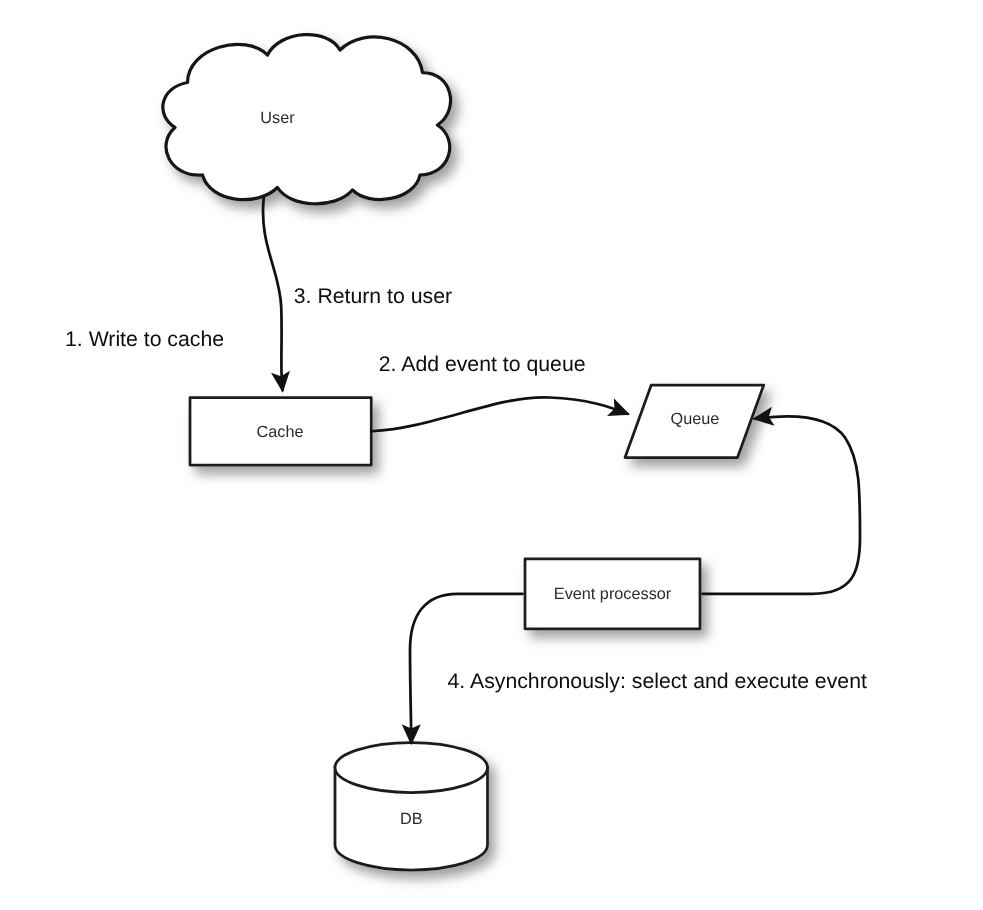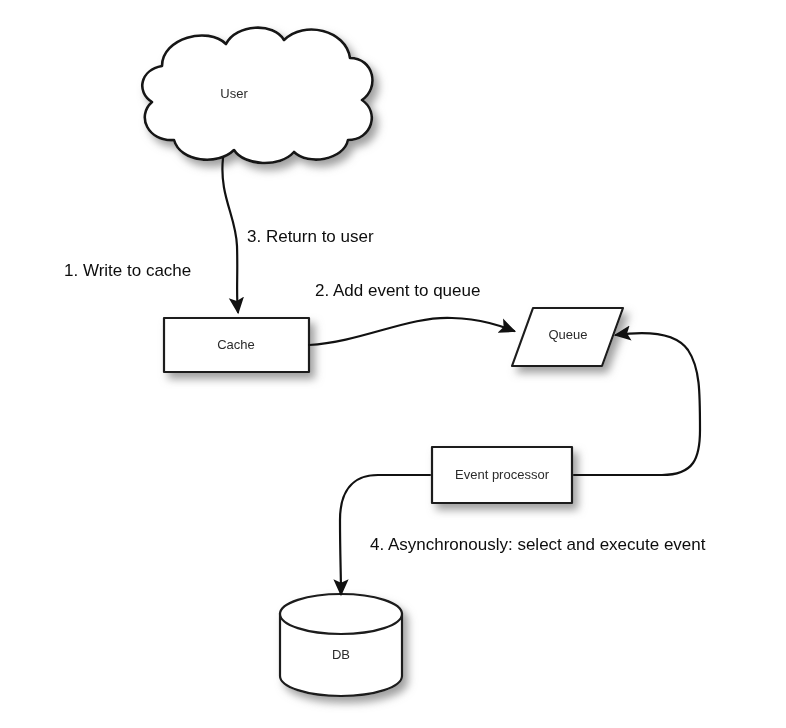--- a/index.html
+++ b/index.html
@@ -11,21 +11,21 @@
   body {
     width: 786px;
     height: 728px;
     position: relative;
     overflow: hidden;
     font-family: "Liberation Sans", "DejaVu Sans", sans-serif;
     color: #1a1a1a;
   }
   #diagram-root {
     position: absolute;
-    left: 12px;
+    left: 0;
     top: 0;
     width: 718px;
     height: 728px;
   }
   svg.canvas {
     display: block;
     width: 786px;
     height: 728px;
   }
   .shape-fill {

